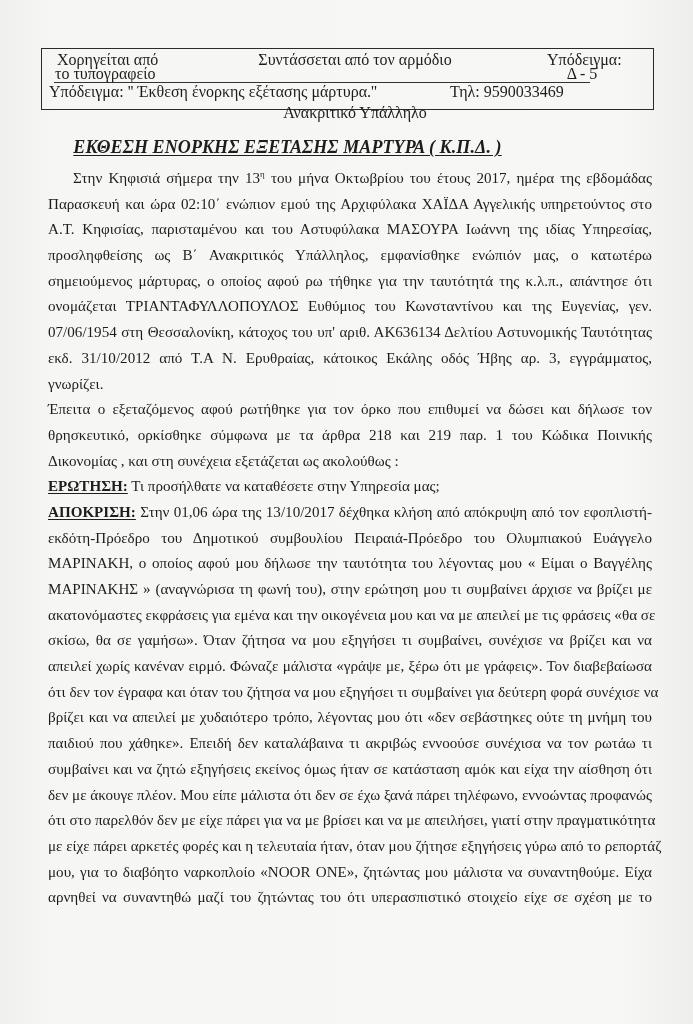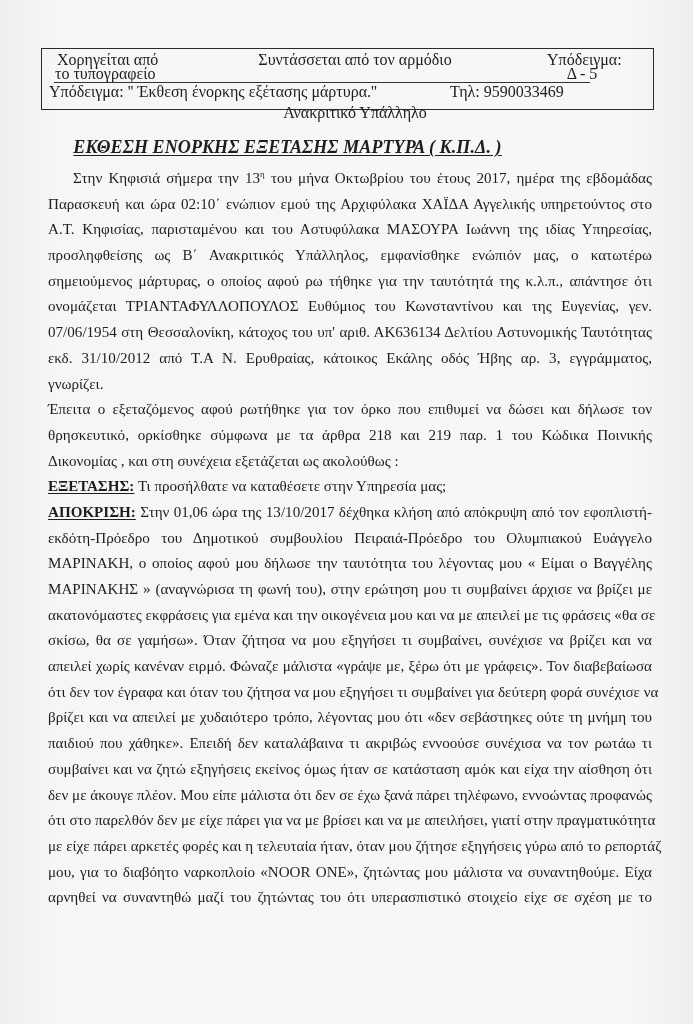--- a/index.html
+++ b/index.html
@@ -82,21 +82,21 @@
     <span class="line">σημειούμενος μάρτυρας, ο οποίος αφού ρω τήθηκε για την ταυτότητά της κ.λ.π., απάντησε ότι</span>
     <span class="line">ονομάζεται ΤΡΙΑΝΤΑΦΥΛΛΟΠΟΥΛΟΣ Ευθύμιος του Κωνσταντίνου και της Ευγενίας, γεν.</span>
     <span class="line">07/06/1954 στη Θεσσαλονίκη, κάτοχος του υπ' αριθ. ΑΚ636134 Δελτίου Αστυνομικής Ταυτότητας</span>
     <span class="line">εκδ. 31/10/2012 από Τ.Α Ν. Ερυθραίας, κάτοικος Εκάλης οδός Ήβης αρ. 3, εγγράμματος,</span>
     <span class="line last">γνωρίζει.</span>
 
     <span class="line">Έπειτα ο εξεταζόμενος αφού ρωτήθηκε για τον όρκο που επιθυμεί να δώσει και δήλωσε τον</span>
     <span class="line">θρησκευτικό, ορκίσθηκε σύμφωνα με τα άρθρα  218 και 219 παρ. 1 του Κώδικα Ποινικής</span>
     <span class="line last">Δικονομίας , και στη συνέχεια εξετάζεται ως ακολούθως :</span>
 
-    <span class="line last"><span class="label">ΕΞΕΤΑΣΗΣ:</span><span> Τι προσήλθατε να καταθέσετε στην Υπηρεσία μας;</span></span>
+    <span class="line last"><span class="label">ΕΡΩΤΗΣΗ:</span><span> Τι προσήλθατε να καταθέσετε στην Υπηρεσία μας;</span></span>
 
     <span class="line"><span class="label">ΑΠΟΚΡΙΣΗ:</span><span> Στην 01,06 ώρα της 13/10/2017 δέχθηκα κλήση από απόκρυψη από τον εφοπλιστή-</span></span>
     <span class="line">εκδότη-Πρόεδρο του Δημοτικού συμβουλίου Πειραιά-Πρόεδρο του Ολυμπιακού Ευάγγελο</span>
     <span class="line">ΜΑΡΙΝΑΚΗ, ο οποίος αφού  μου δήλωσε την ταυτότητα του λέγοντας μου « Είμαι ο Βαγγέλης</span>
     <span class="line">ΜΑΡΙΝΑΚΗΣ » (αναγνώρισα τη φωνή του), στην ερώτηση μου τι συμβαίνει άρχισε να βρίζει με</span>
     <span class="line">ακατονόμαστες εκφράσεις για εμένα και την οικογένεια μου και να με απειλεί με τις φράσεις «θα σε</span>
     <span class="line">σκίσω, θα σε γαμήσω». Όταν ζήτησα να μου εξηγήσει τι συμβαίνει, συνέχισε να βρίζει και να</span>
     <span class="line">απειλεί χωρίς κανέναν ειρμό. Φώναζε μάλιστα «γράψε με, ξέρω ότι με γράφεις». Τον διαβεβαίωσα</span>
     <span class="line">ότι δεν τον έγραφα και όταν του ζήτησα να μου εξηγήσει τι συμβαίνει για δεύτερη φορά συνέχισε να</span>
     <span class="line">βρίζει και να απειλεί με χυδαιότερο τρόπο, λέγοντας μου ότι «δεν σεβάστηκες ούτε τη μνήμη του</span>

